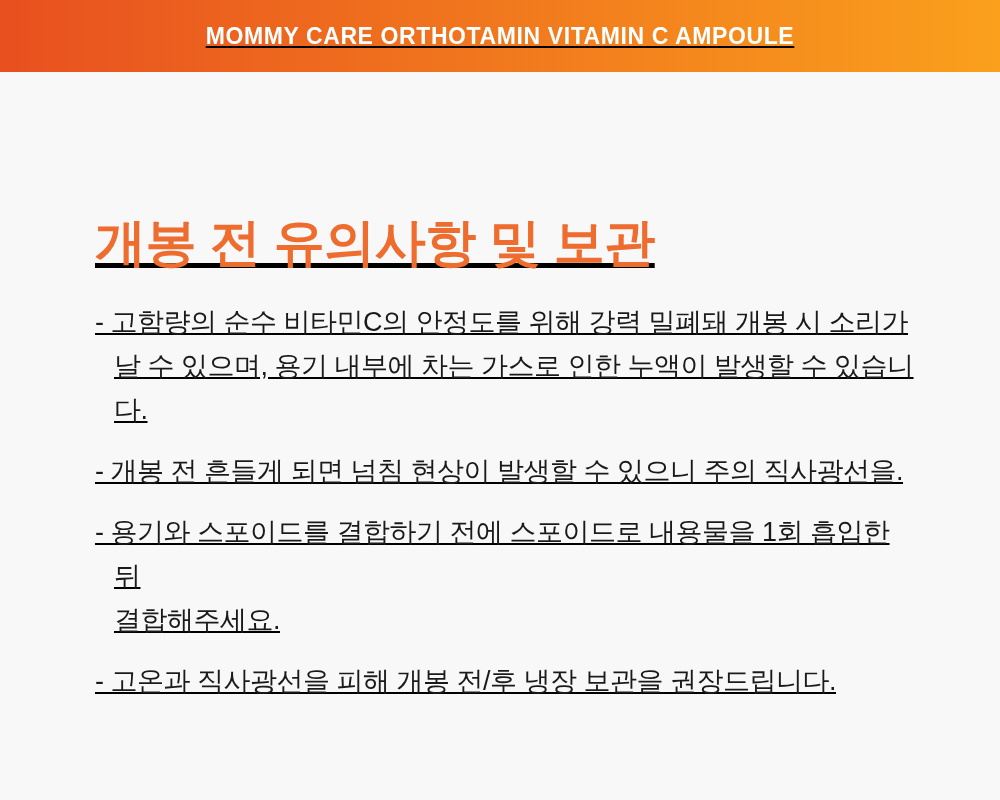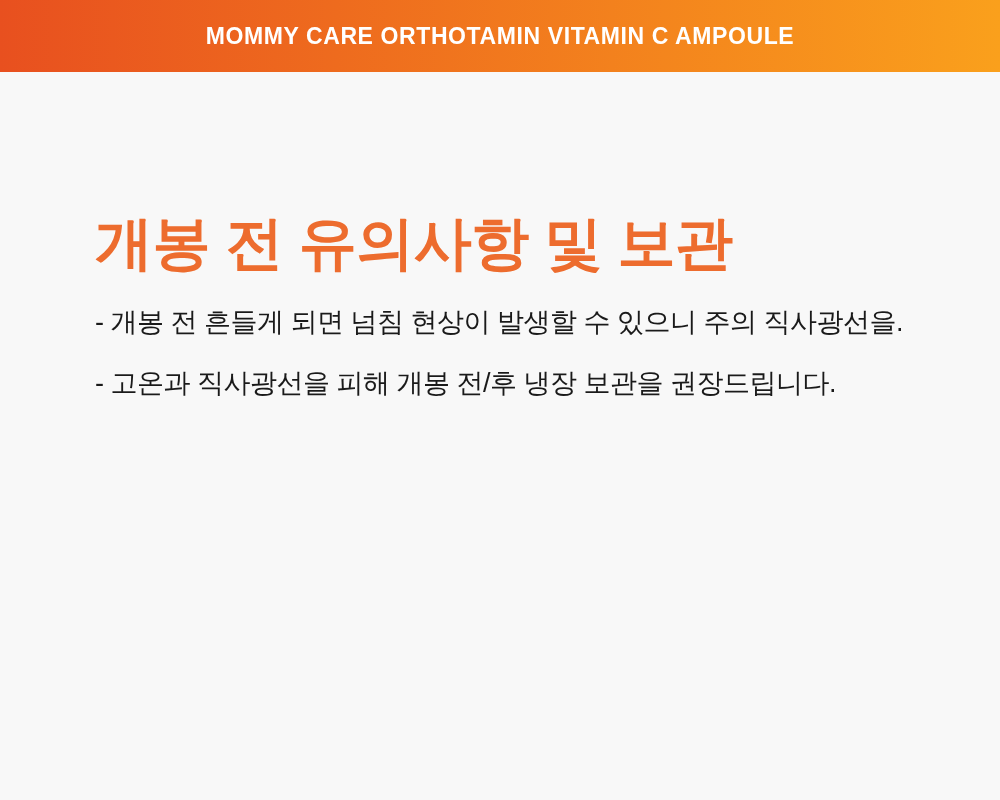--- a/index.html
+++ b/index.html
@@ -11,20 +11,21 @@
     width: 1000px;
     height: 800px;
     background: #f8f8f8;
     font-family: "Liberation Sans", "DejaVu Sans", sans-serif;
     overflow: hidden;
   }
   .page {
     width: 1000px;
     height: 800px;
     position: relative;
+    text-decoration: underline;
   }
   .banner {
     height: 72px;
     width: 100%;
     display: flex;
     align-items: center;
     justify-content: center;
     
     background: linear-gradient(90deg, #e8501f, #faa01c);
     color: #ffffff;
@@ -34,21 +35,21 @@
     font-size: 23px;
     font-weight: 700;
     letter-spacing: 0.6px;
     white-space: nowrap;
   }
   .content {
     padding: 146px 80px 0 95px;
   }
   .heading {
     margin: 0 0 32px 0;
-    font-size: 58px;
+    font-size: 51px;
     line-height: 50px;
     font-weight: 800;
     letter-spacing: -0.5px;
     color: #ed6c2e;
   }
   .bullet {
     margin: 0 0 17px 0;
     font-size: 27px;
     line-height: 44px;
     font-weight: 400;
@@ -64,21 +65,25 @@
 
 <div class="page">
 
   <header class="banner" style="background: linear-gradient(90deg, rgb(232, 80, 31), rgb(250, 160, 28)); color: rgb(255, 255, 255);">
     <h2 class="banner-title">MOMMY CARE ORTHOTAMIN VITAMIN C AMPOULE</h2>
   </header>
 
   <main class="content">
     <h1 class="heading" style="color: rgb(237, 108, 46);">개봉 전 유의사항 및 보관</h1>
 
+    <p class="bullet" style="color: rgb(26, 26, 26);">- 고함량의 순수 비타민C의 안정도를 위해 강력 밀폐돼 개봉 시 소리가
+날 수 있으며, 용기 내부에 차는 가스로 인한 누액이 발생할 수 있습니다.</p>
 
     <p class="bullet" style="color: rgb(26, 26, 26);">- 개봉 전 흔들게 되면 넘침 현상이 발생할 수 있으니 주의 직사광선을.</p>
 
+    <p class="bullet" style="color: rgb(26, 26, 26);">- 용기와 스포이드를 결합하기 전에 스포이드로 내용물을 1회 흡입한 뒤
+결합해주세요.</p>
 
 
     <p class="bullet" style="color: rgb(26, 26, 26);">- 고온과 직사광선을 피해 개봉 전/후 냉장 보관을 권장드립니다.</p>
   </main>
 
 </div>
 
 </body></html>

